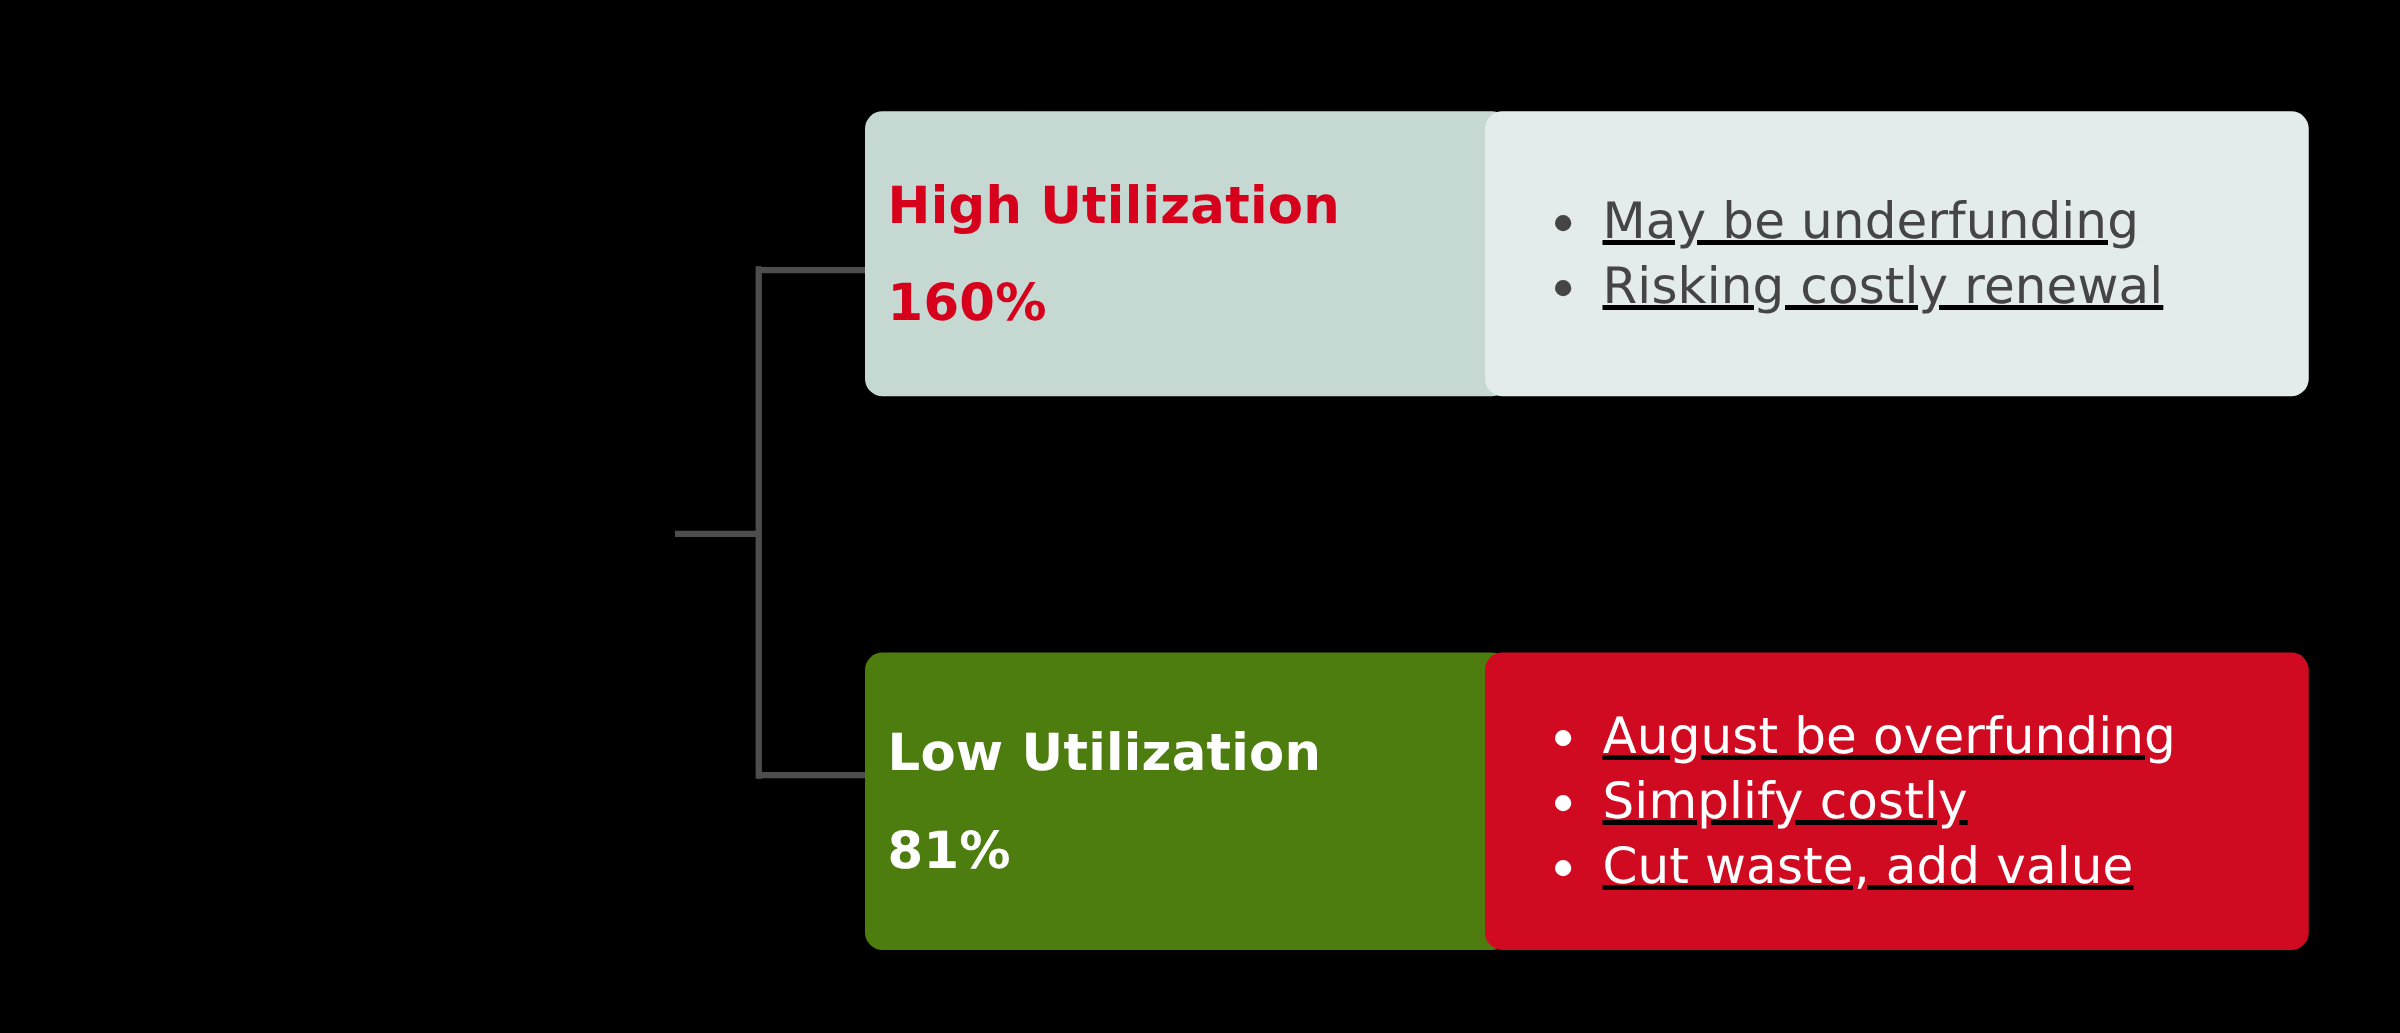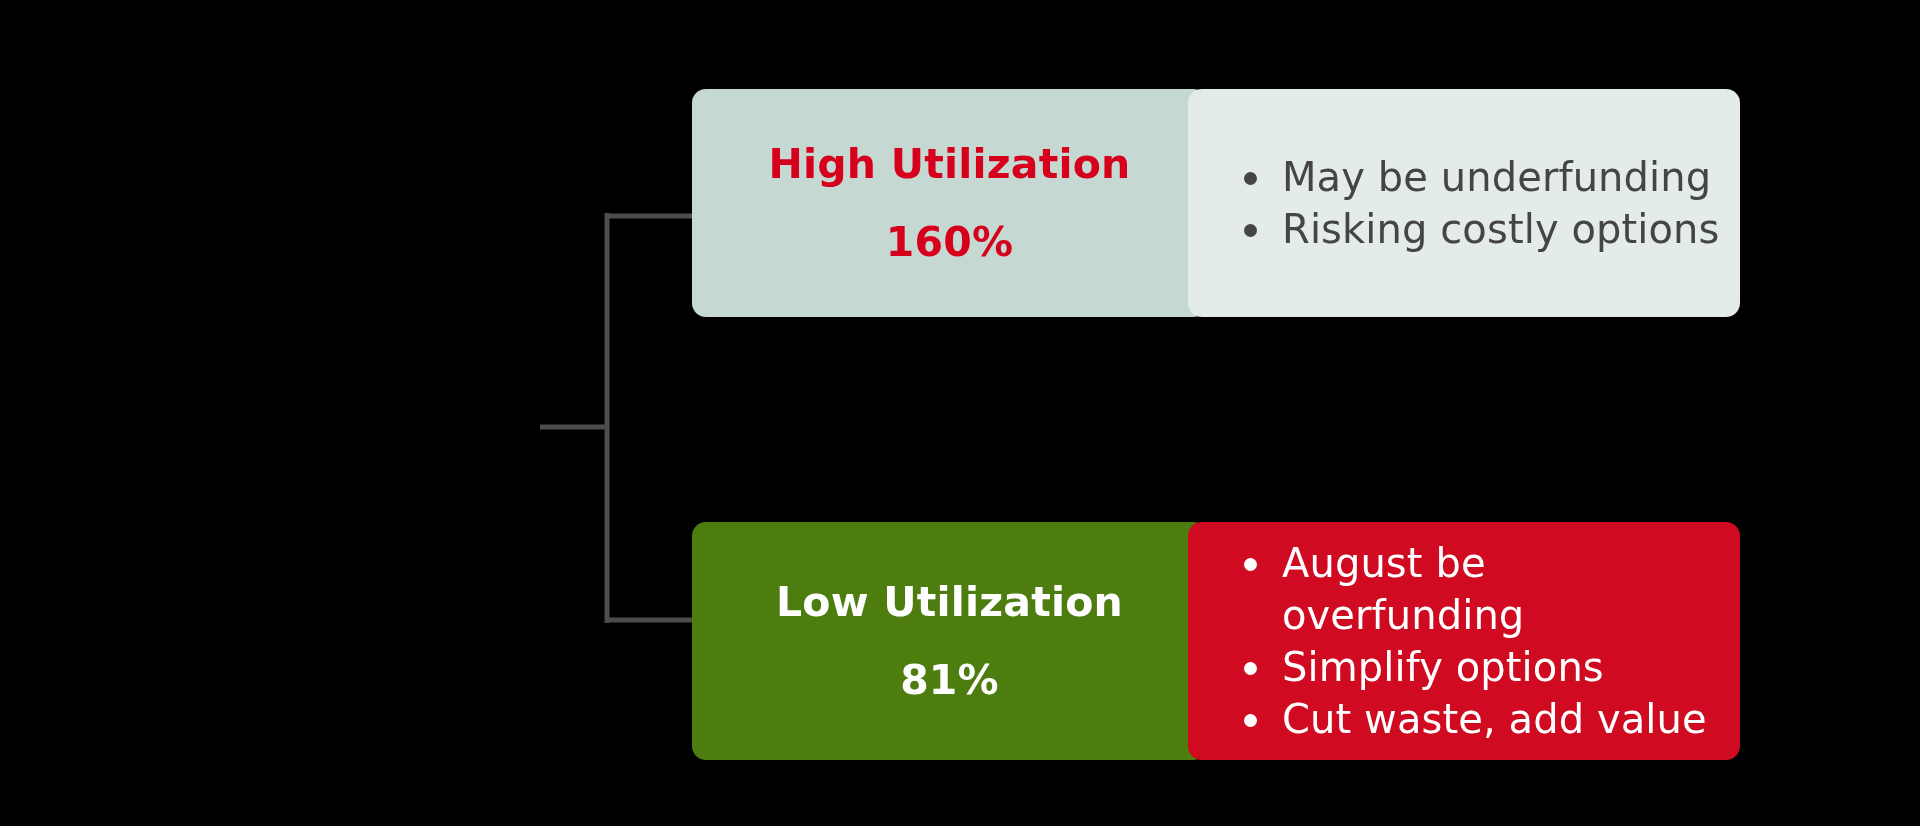--- a/index.html
+++ b/index.html
@@ -64,21 +64,21 @@
   .card-title {
     position: absolute;
     left: 692px;
     width: 515px;
     box-sizing: border-box;
     padding: 0 18px;
     text-align: center;
     border-radius: 14px;
     display: flex;
     flex-direction: column;
-    align-items: center;
+    align-items: flex-start;
     justify-content: center;
   }
 
   .card-title .line1 {
     font-size: 41px;
     font-weight: 700;
     line-height: 1.22;
     letter-spacing: 0.2px;
   }
   .card-title .line2 {
@@ -104,25 +104,26 @@
     height: 238px;
     background: #4d7c0f;
   }
   #card-low .line1,
   #card-low .line2 { color: #ffffff; }
 
   
   .card-detail {
     position: absolute;
     left: 1188px;
-    width: 552px;
+    width: 659px;
     box-sizing: border-box;
     border-radius: 14px;
     display: flex;
     align-items: center;
+    text-decoration: underline;
   }
   .card-detail ul {
     list-style: none;
     margin: 0;
     padding: 0 0 0 50px;
     width: 100%;
   }
   .card-detail li {
     position: relative;
     font-size: 40px;
@@ -180,30 +181,30 @@
   </svg>
 
   <div class="card card-title" id="card-high">
     <span class="line1">High Utilization</span>
     <span class="line2">160%</span>
   </div>
 
   <div class="card-detail" id="detail-high">
     <ul>
       <li>May be underfunding</li>
-      <li>Risking costly options</li>
+      <li>Risking costly renewal</li>
     </ul>
   </div>
 
   <div class="card card-title" id="card-low">
     <span class="line1">Low Utilization</span>
     <span class="line2">81%</span>
   </div>
 
   <div class="card-detail" id="detail-low">
     <ul>
       <li>August be overfunding</li>
-      <li>Simplify options</li>
+      <li>Simplify costly</li>
       <li>Cut waste, add value</li>
     </ul>
   </div>
 
 </div>
 
 </body></html>

